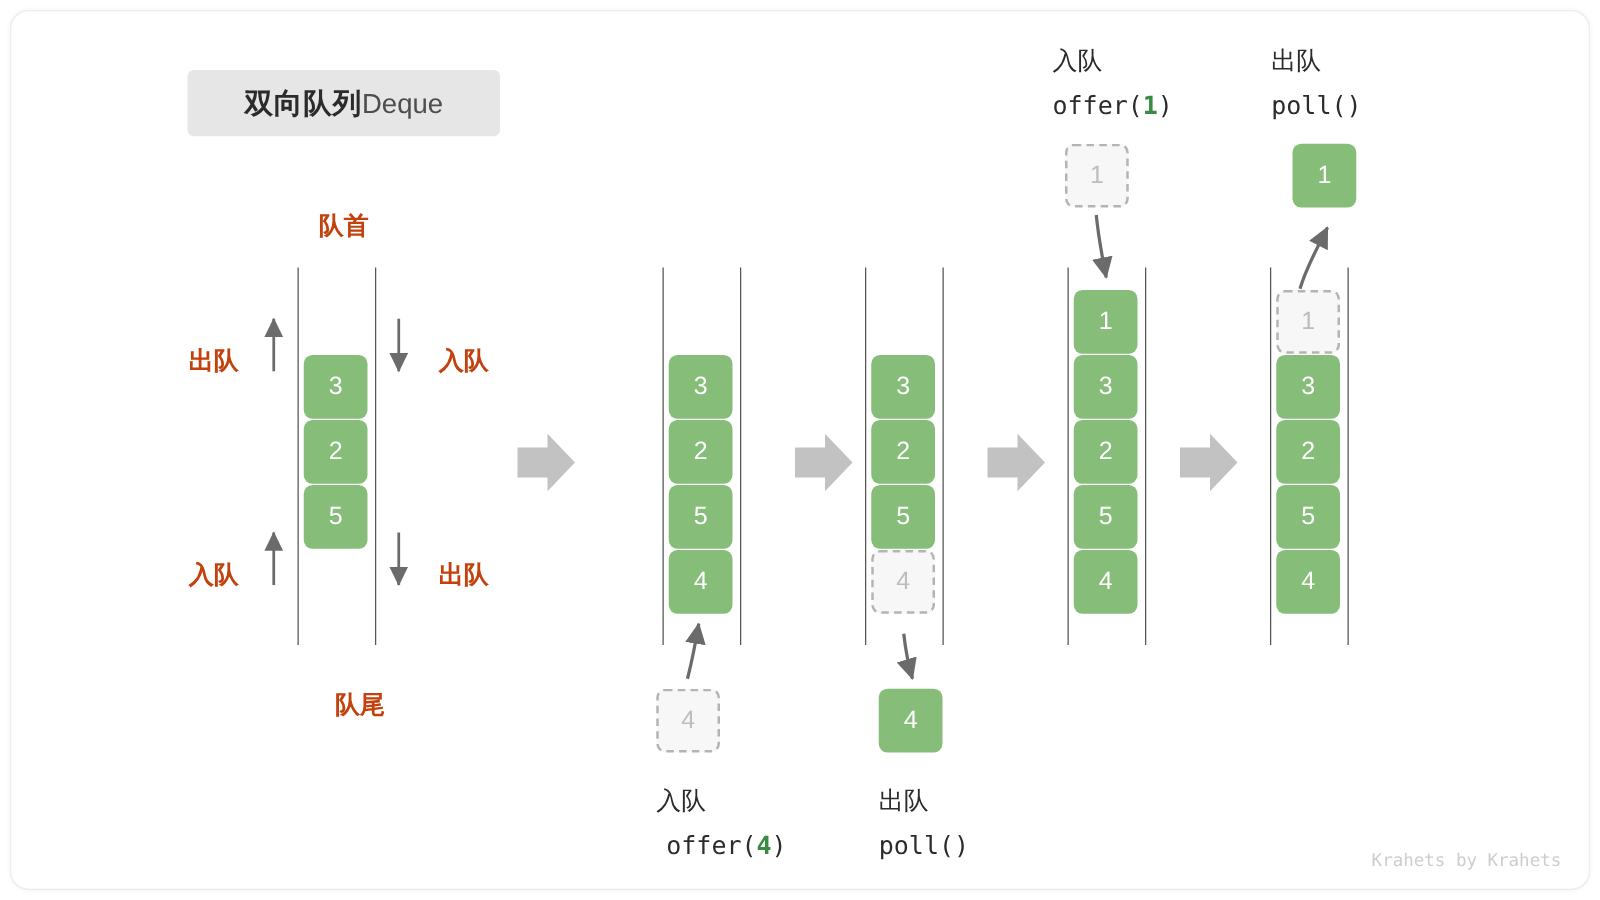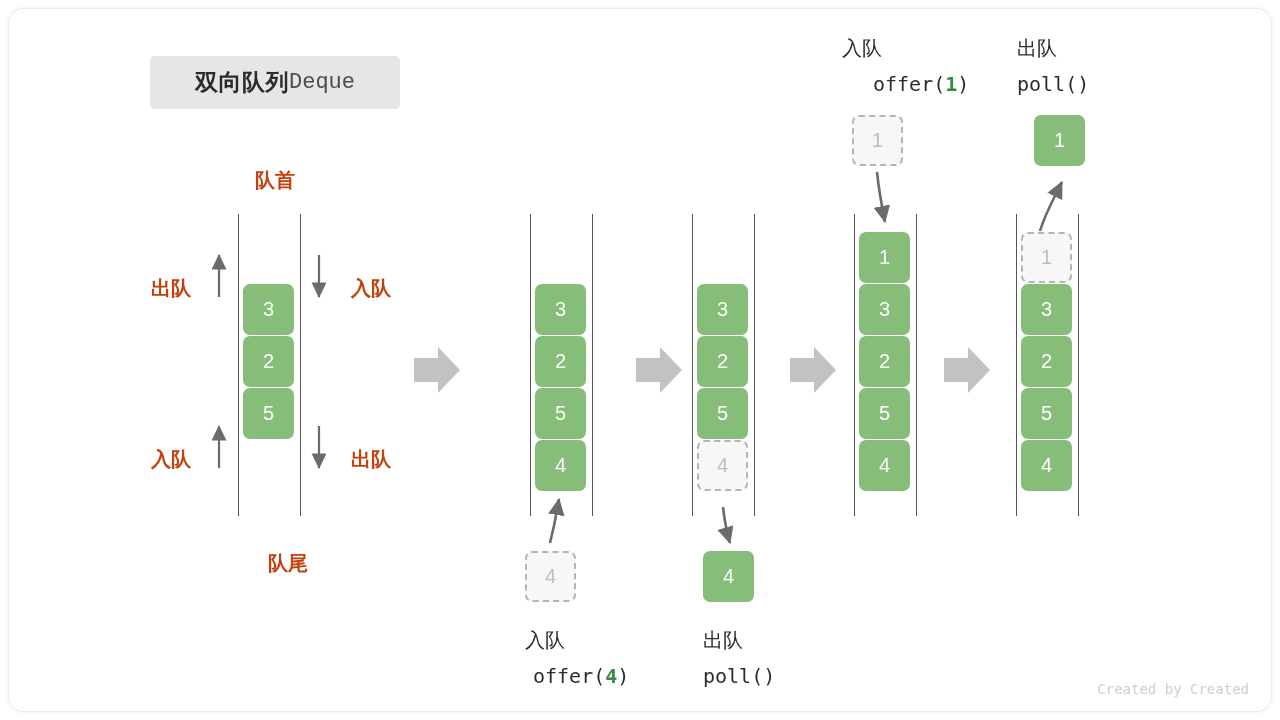--- a/index.html
+++ b/index.html
@@ -38,21 +38,21 @@
     align-items: center;
     justify-content: center;
   }
   #title-badge .cn {
     font-size: 23px;
     font-weight: bold;
     color: #2b2b2b;
     letter-spacing: 0.5px;
   }
   #title-badge .en {
-    font-family: Liberation Mono, monospace;
+    font-family: Liberation Sans, sans-serif;
     font-size: 22px;
     color: #4d4d4d;
   }
 
   
   .cap-cn {
     font-size: 20px;
     font-weight: bold;
     color: #c2410c;
     white-space: nowrap;
@@ -154,21 +154,21 @@
   <div class="abs box solid" style="left:688px; top:327px;">2</div>
   <div class="abs box solid" style="left:688px; top:379px;">5</div>
   <div class="abs box ghost" style="left:688px; top:431px;">4</div>
 
   <div class="abs box solid" style="left:694px; top:542px;">4</div>
 
   <div class="abs op-cn" style="left:694px; top:618px;">出队</div>
   <div class="abs op-code" style="left:694px; top:655px;"><span>poll(</span><span class="num"></span><span>)</span></div>
 
   <div class="abs op-cn" style="left:833px; top:26px;">入队</div>
-  <div class="abs op-code" style="left:864px; top:63px;"><span>offer(</span><span class="num">1</span><span>)</span></div>
+  <div class="abs op-code" style="left:833px; top:63px;"><span>offer(</span><span class="num">1</span><span>)</span></div>
 
   <div class="abs box ghost" style="left:843px; top:106px;">1</div>
 
   <div class="abs rail" style="left:845px; top:205px; height:302px;"></div>
   <div class="abs rail" style="left:907px; top:205px; height:302px;"></div>
 
   <div class="abs box solid" style="left:850px; top:223px;">1</div>
   <div class="abs box solid" style="left:850px; top:275px;">3</div>
   <div class="abs box solid" style="left:850px; top:327px;">2</div>
   <div class="abs box solid" style="left:850px; top:379px;">5</div>
@@ -214,15 +214,15 @@
     <path d="M1031,222 C1036,205 1043,193 1053,173" fill="none" stroke="#6b6b6b" stroke-width="2.6" marker-end="url(#ah)"></path>
 
     <g fill="#c2c2c2">
       <path d="M405,349 L429,349 L429,338 L451,361 L429,384 L429,373 L405,373 z"></path>
       <path d="M627,349 L651,349 L651,338 L673,361 L651,384 L651,373 L627,373 z"></path>
       <path d="M781,349 L805,349 L805,338 L827,361 L805,384 L805,373 L781,373 z"></path>
       <path d="M935,349 L959,349 L959,338 L981,361 L959,384 L959,373 L935,373 z"></path>
     </g>
   </svg>
 
-  <div id="credit" class="abs">Created by Created</div>
+  <div id="credit" class="abs">Krahets by Krahets</div>
 
 </div>
 
 </body></html>

